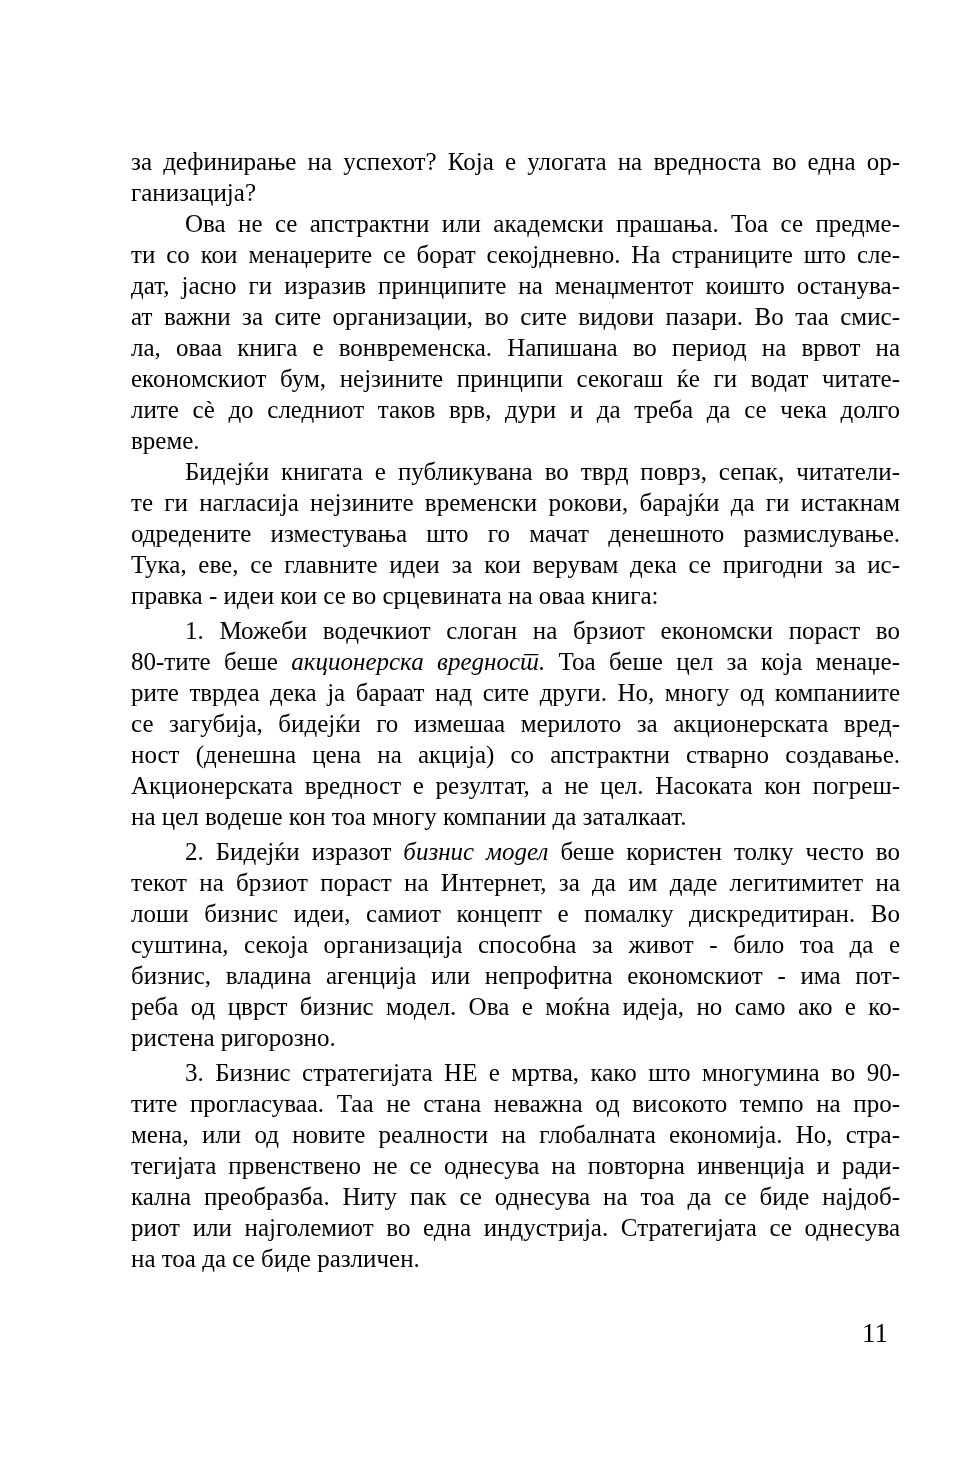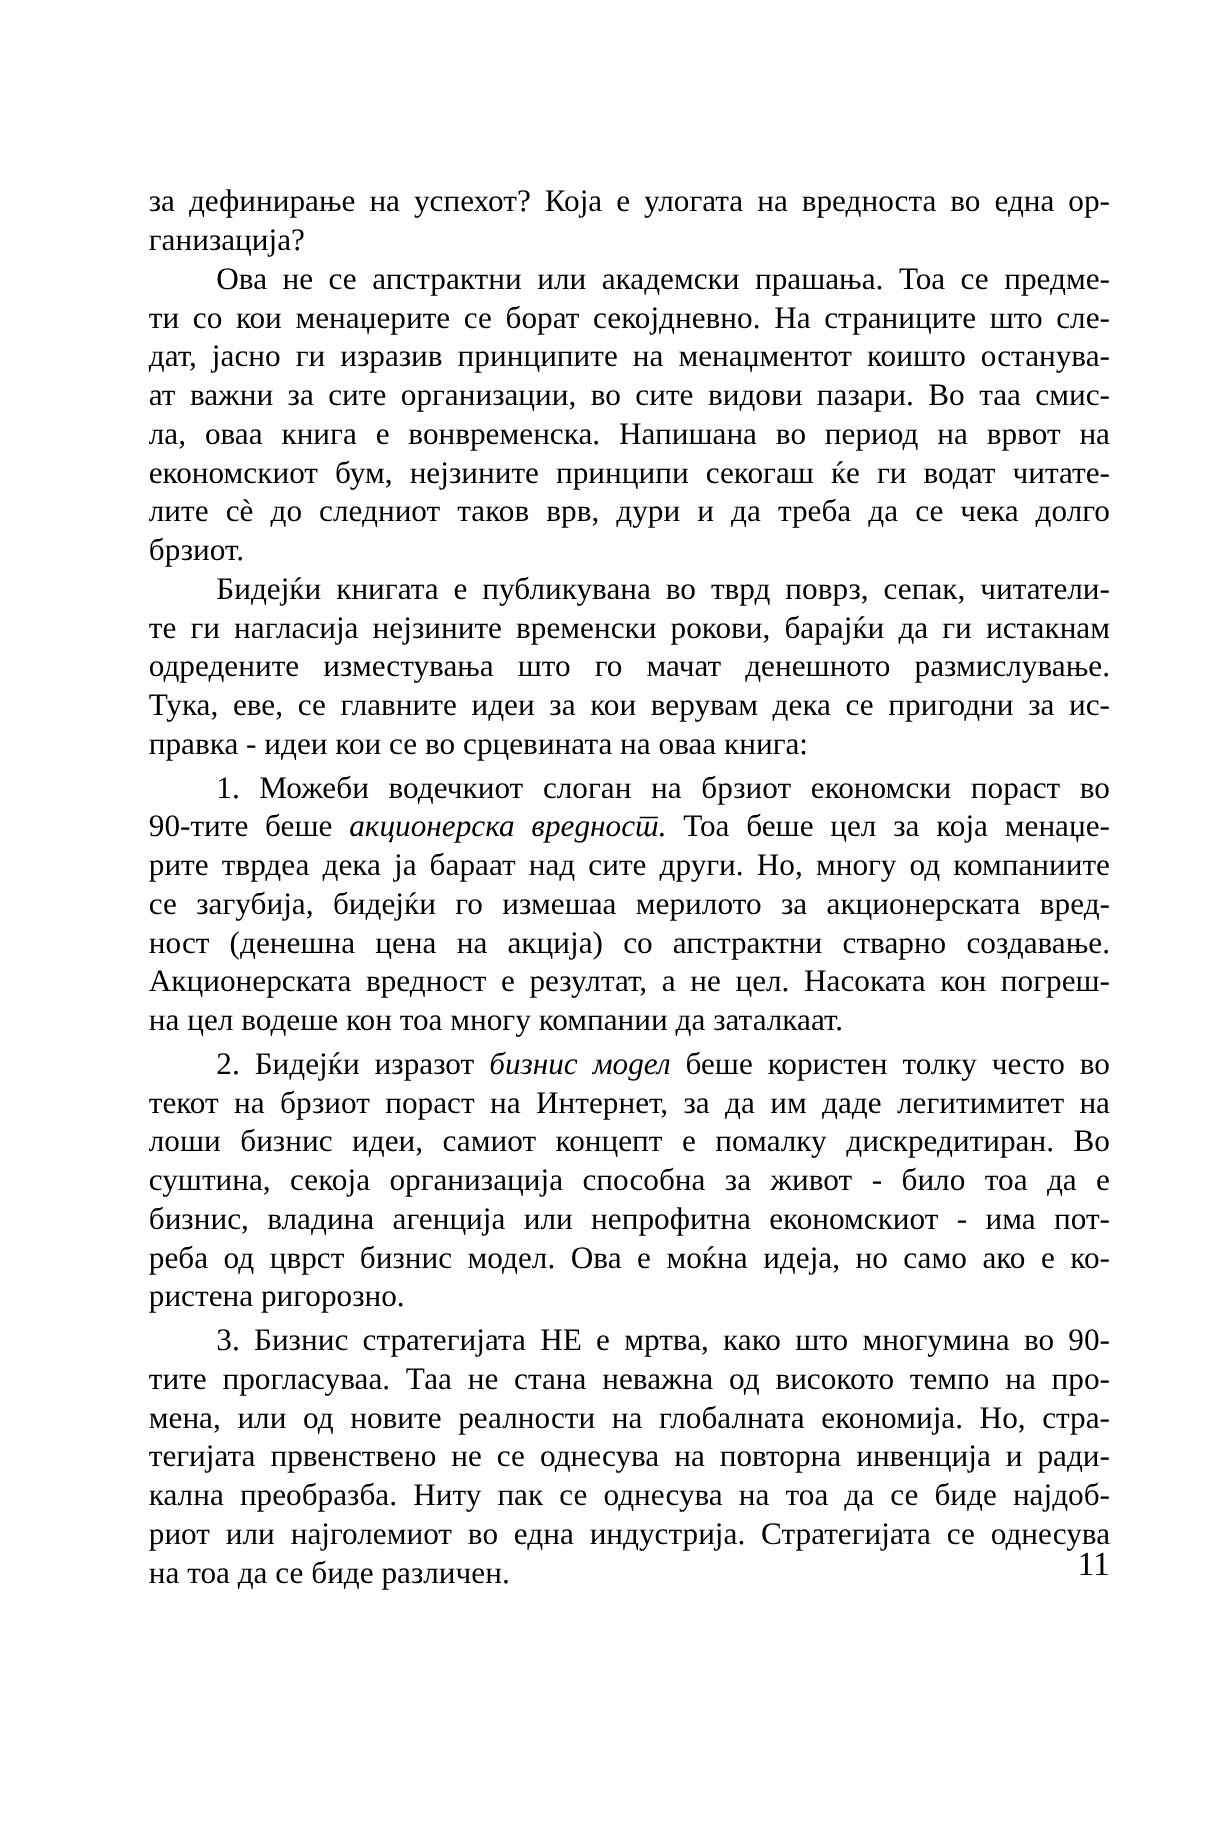--- a/index.html
+++ b/index.html
@@ -10,21 +10,21 @@
     width: 972px;
     height: 1474px;
     background: #ffffff;
     color: #000000;
     font-family: "Liberation Serif", "DejaVu Serif", serif;
     position: relative;
     overflow: hidden;
   }
   .text-block {
     position: absolute;
-    left: 119px;
+    left: 131px;
     top: 146px;
     width: 769px;
     font-size: 25px;
     line-height: 31px;
   }
   .paragraph {
     margin: 0;
   }
   .paragraph.space-before {
     margin-top: 4px;
@@ -40,21 +40,21 @@
     text-align-last: left;
     -moz-text-align-last: left;
   }
   .paragraph.indented .line:first-child {
     text-indent: 54px;
   }
   .line i {
   }
   .page-number {
     position: absolute;
-    top: 1236px;
+    top: 1318px;
     right: 84px;
     font-size: 27px;
     line-height: 31px;
   }
 </style>
 </head>
 <body>
 
 <div class="text-block">
     <div class="paragraph">
@@ -62,32 +62,32 @@
       <div class="line last"><span>ганизација?</span></div>
     </div>
     <div class="paragraph indented">
       <div class="line"><span>Ова не се апстрактни или академски прашања. Тоа се предме-</span></div>
       <div class="line"><span>ти со кои менаџерите се борат секојдневно. На страниците што сле-</span></div>
       <div class="line"><span>дат, јасно ги изразив принципите на менаџментот коишто останува-</span></div>
       <div class="line"><span>ат важни за сите организации, во сите видови пазари. Во таа смис-</span></div>
       <div class="line"><span>ла, оваа книга е вонвременска. Напишана во период на врвот на</span></div>
       <div class="line"><span>економскиот бум, нејзините принципи секогаш ќе ги водат читате-</span></div>
       <div class="line"><span>лите сè до следниот таков врв, дури и да треба да се чека долго</span></div>
-      <div class="line last"><span>брзиот.</span></div>
+      <div class="line last"><span>време.</span></div>
     </div>
     <div class="paragraph indented">
       <div class="line"><span>Бидејќи книгата е публикувана во тврд поврз, сепак, читатели-</span></div>
       <div class="line"><span>те ги нагласија нејзините временски рокови, барајќи да ги истакнам</span></div>
       <div class="line"><span>одредените изместувања што го мачат денешното размислување.</span></div>
       <div class="line"><span>Тука, еве, се главните идеи за кои верувам дека се пригодни за ис-</span></div>
       <div class="line last"><span>правка - идеи кои се во срцевината на оваа книга:</span></div>
     </div>
     <div class="paragraph indented space-before">
       <div class="line"><span>1. Можеби водечкиот слоган на брзиот економски пораст во</span></div>
-      <div class="line"><span>90-тите беше </span><i>акционерска вредност.</i><span> Тоа беше цел за која менаџе-</span></div>
+      <div class="line"><span>80-тите беше </span><i>акционерска вредност.</i><span> Тоа беше цел за која менаџе-</span></div>
       <div class="line"><span>рите тврдеа дека ја бараат над сите други. Но, многу од компаниите</span></div>
       <div class="line"><span>се загубија, бидејќи го измешаа мерилото за акционерската вред-</span></div>
       <div class="line"><span>ност (денешна цена на акција) со апстрактни стварно создавање.</span></div>
       <div class="line"><span>Акционерската вредност е резултат, а не цел. Насоката кон погреш-</span></div>
       <div class="line last"><span>на цел водеше кон тоа многу компании да заталкаат.</span></div>
     </div>
     <div class="paragraph indented space-before">
       <div class="line"><span>2. Бидејќи изразот </span><i>бизнис модел</i><span> беше користен толку често во</span></div>
       <div class="line"><span>текот на брзиот пораст на Интернет, за да им даде легитимитет на</span></div>
       <div class="line"><span>лоши бизнис идеи, самиот концепт е помалку дискредитиран. Во</span></div>

